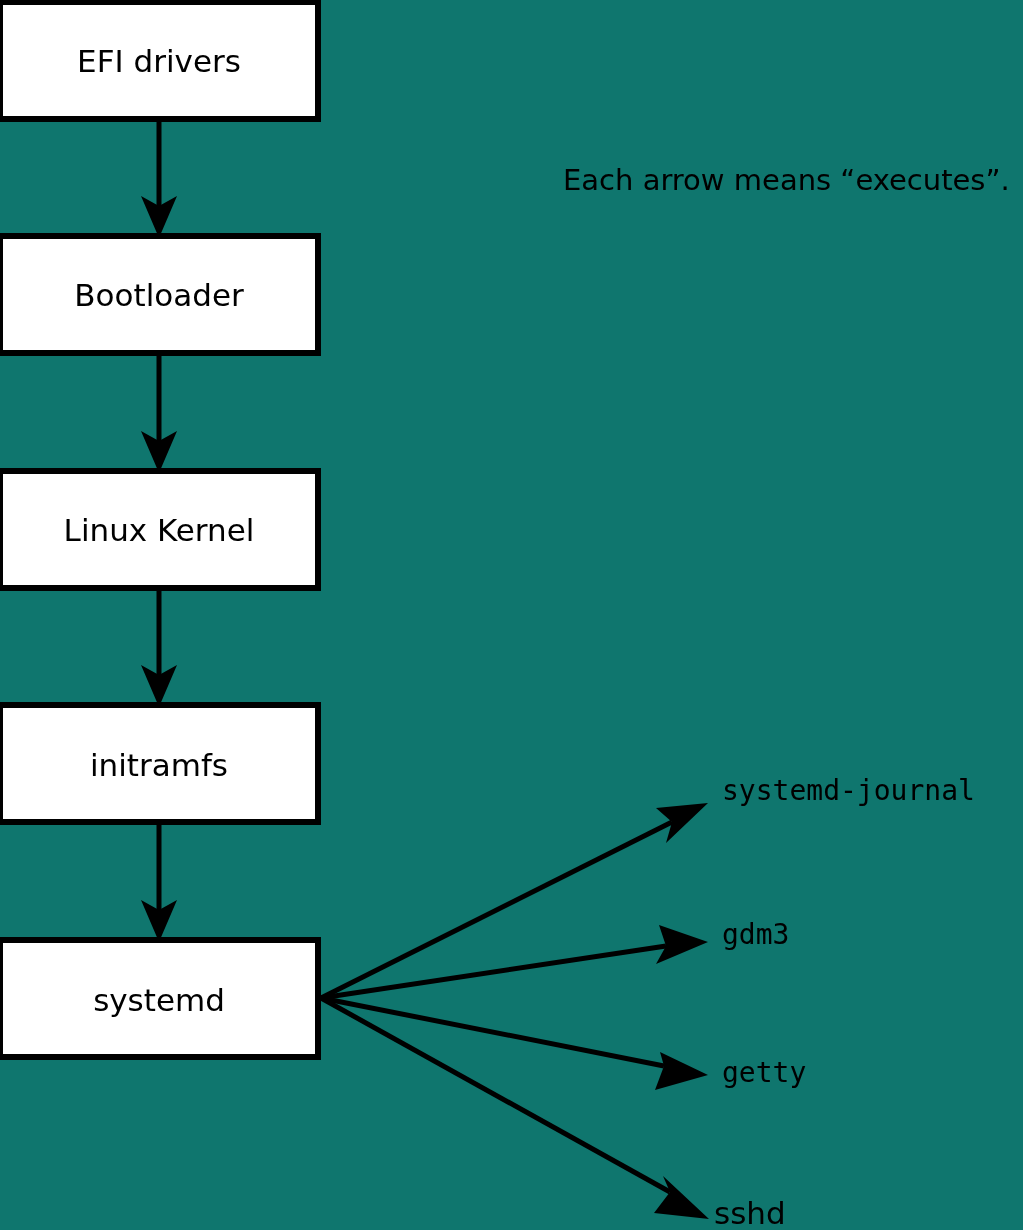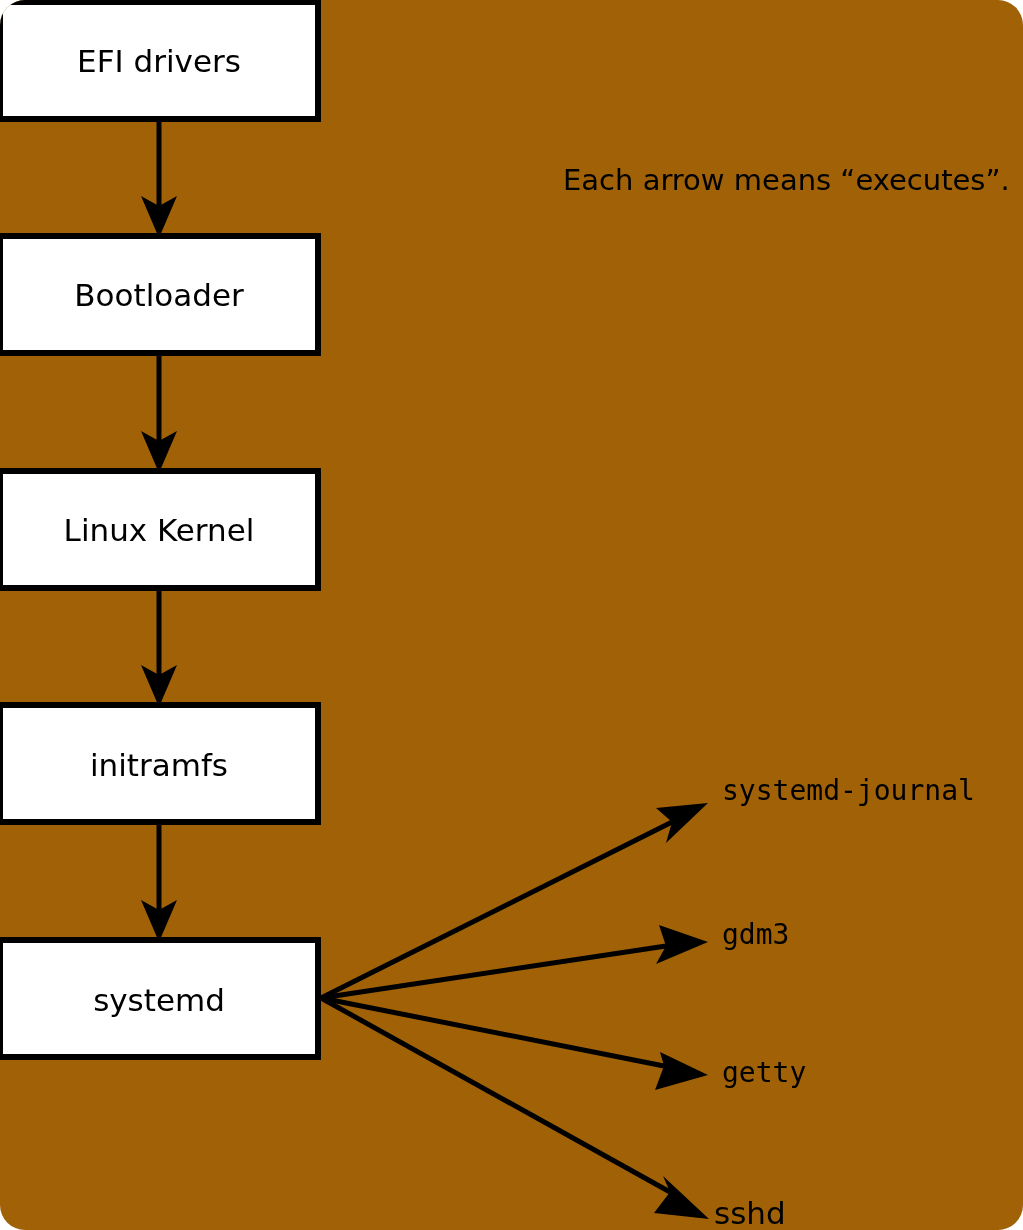--- a/index.html
+++ b/index.html
@@ -4,24 +4,23 @@
 <style>
   html, body {
     margin: 0;
     padding: 0;
     background: #ffffff;
   }
   #canvas {
     position: relative;
     width: 1023px;
     height: 1230px;
-    background: #a16207;
+    background: #0f766e;
     overflow: hidden;
     font-family: "DejaVu Sans", sans-serif;
-    border-radius: 25px;
   }
   #diagram-svg {
     position: absolute;
     left: 0;
     top: 0;
     width: 1023px;
     height: 1230px;
     display: block;
   }
   .box-rect {

